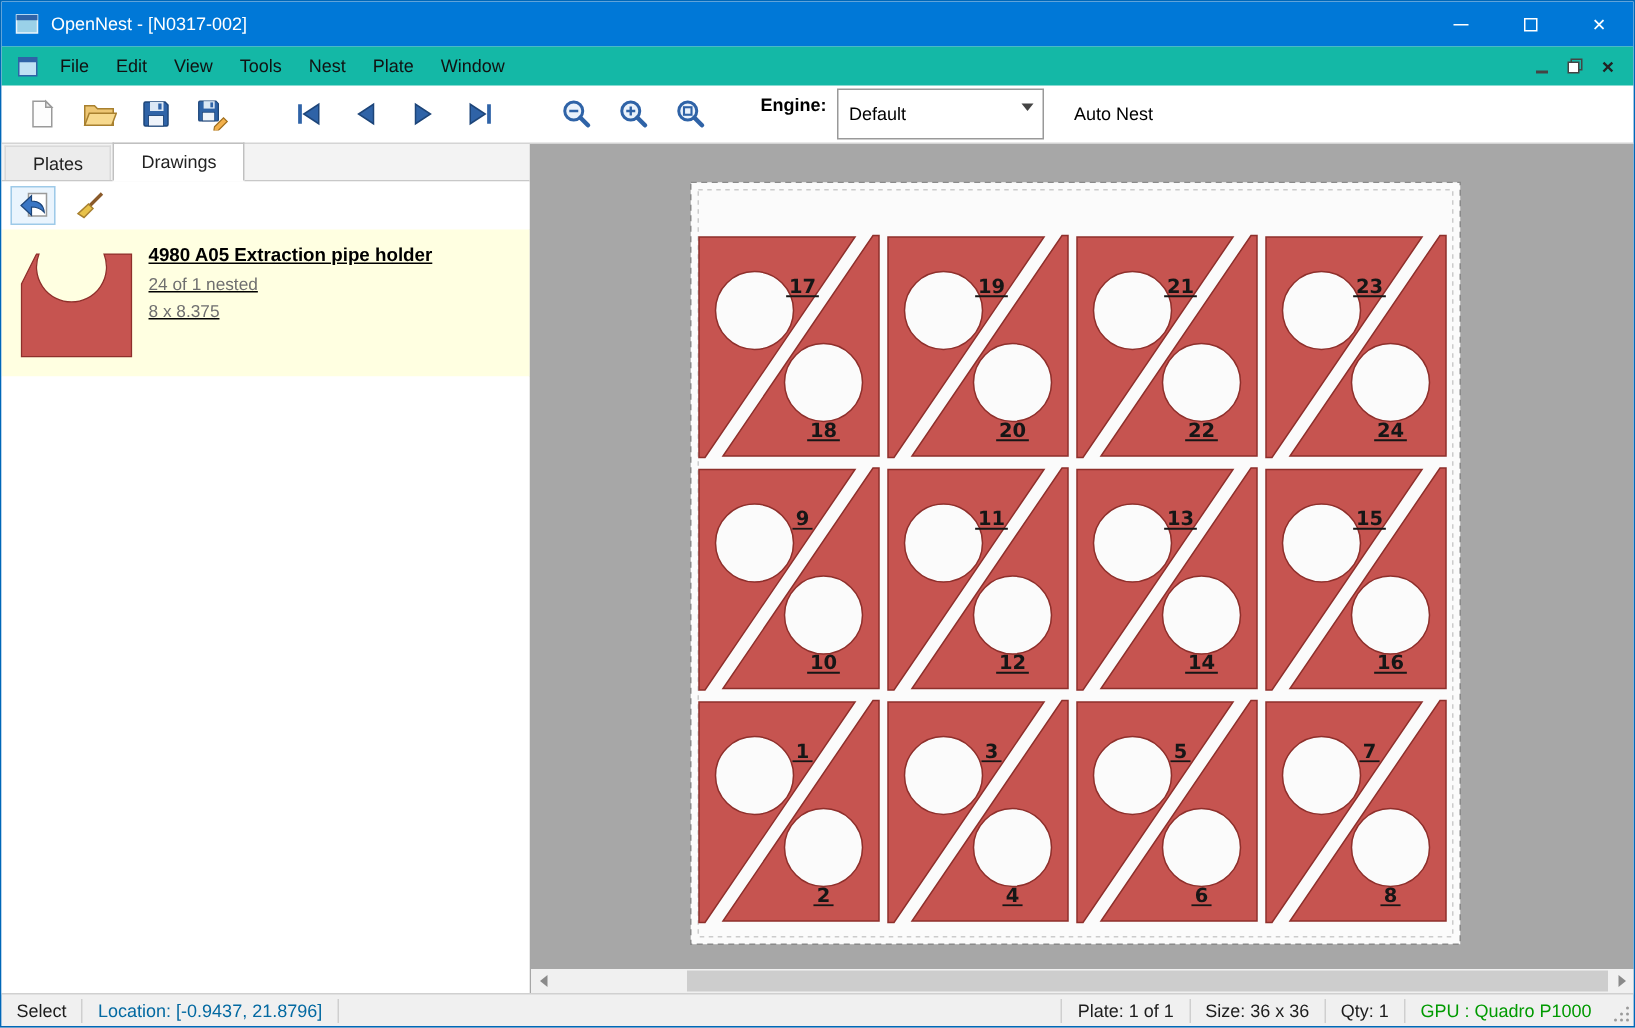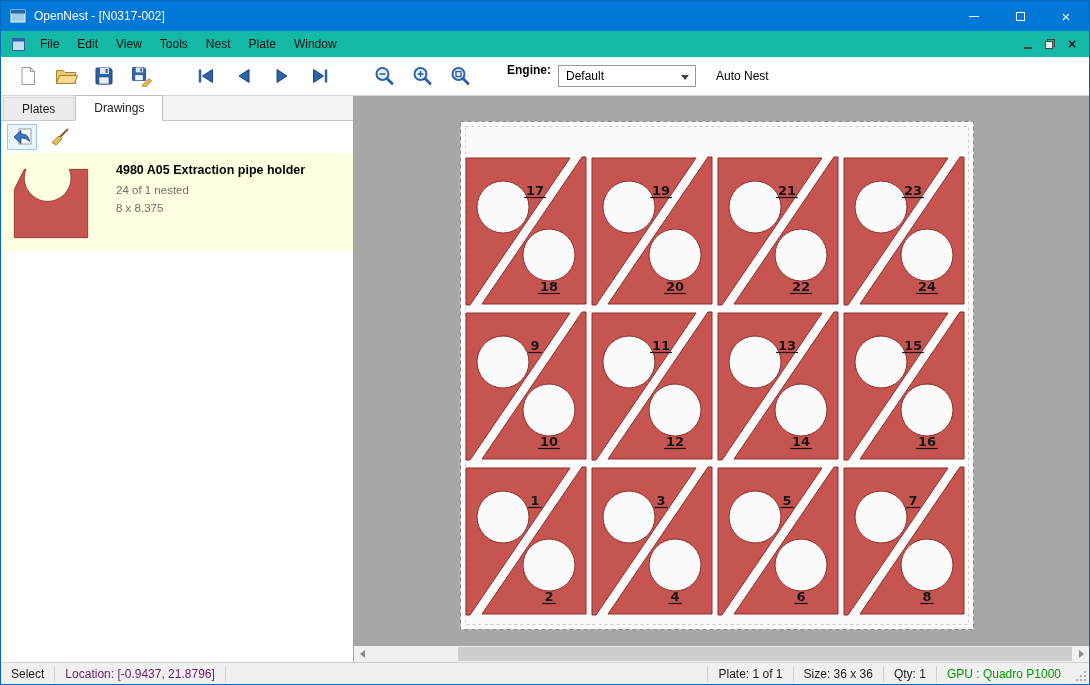--- a/index.html
+++ b/index.html
@@ -29,35 +29,35 @@
   .mdi-controls{position:absolute;right:6px;top:0;height:100%;display:flex;align-items:center;}
   .mdi-btn{width:22px;height:20px;display:flex;align-items:center;justify-content:center;color:#444;}
   .mdi-min-bar{display:block;width:8px;height:2px;background:#444;margin-top:8px;}
   .mdi-close{font-size:14px;font-weight:bold;color:#222;}
 
   
   .toolbar{height:39px;display:flex;align-items:center;border-bottom:1px solid #d4d4d4;padding-left:8px;background:#fff;flex:0 0 39px;}
   .tb-btn{width:38px;height:32px;display:flex;align-items:center;justify-content:center;}
   .tb-gap{width:26px;}
   .engine-label{font-size:12px;font-weight:bold;margin:0 7px 12px 28px;}
-  .combo{width:138px;height:22px;border:1px solid #999;background:#fff;display:flex;align-items:center;font-size:12px;padding-left:7px;position:relative;}
+  .combo{width:138px;height:34px;border:1px solid #999;background:#fff;display:flex;align-items:center;font-size:12px;padding-left:7px;position:relative;}
   .combo-arrow{position:absolute;right:6px;top:9px;width:0;height:0;border-left:4px solid transparent;border-right:4px solid transparent;border-top:5px solid #444;}
   .auto-nest{font-size:12px;margin-left:20px;}
 
   
   .main{flex:1;display:flex;min-height:0;}
   .left-panel{width:353px;border-right:1px solid #a6a6a6;background:#fff;display:flex;flex-direction:column;}
   .tabstrip{height:25px;display:flex;align-items:flex-end;background:#f3f3f3;border-bottom:1px solid #c8c8c8;padding-left:2px;}
   .tab{font-size:12px;padding:4px 18px;border:1px solid #d9d9d9;border-bottom:none;background:#ececec;color:#222;margin-right:1px;}
   .tab.active{background:#fff;border-color:#c0c0c0;border-bottom:1px solid #fff;margin-bottom:-1px;padding:5px 18px;}
   .subtoolbar{height:32px;display:flex;align-items:center;gap:8px;padding:3px 6px;background:#fff;}
   .st-btn{width:30px;height:26px;display:flex;align-items:center;justify-content:center;background:#fff;border:1px solid transparent;}
   .st-btn.framed{border:1px solid #9ecae8;background:#eaf4fd;}
 
-  .drawing-item{background:var(--selection);display:flex;padding:8px 8px 10px 10px;gap:25px;min-height:92px;}
+  .drawing-item{background:var(--selection);display:flex;padding:8px 8px 10px 10px;gap:8px;min-height:92px;text-decoration:underline;}
   .thumb{flex:0 0 80px;display:flex;align-items:flex-start;justify-content:center;}
   .item-text{padding-top:2px;}
   .item-title{font-size:12.5px;font-weight:bold;color:#000;margin-bottom:5px;}
   .item-line{font-size:11.5px;color:#6f6f6f;line-height:1.55;}
   .panel-filler{flex:1;background:#fff;}
 
   .canvas{flex:1;background:#a7a7a7;position:relative;min-width:0;}
   #nest-svg{position:absolute;left:106px;top:25px;}
   .part{fill:var(--part-fill);stroke:var(--part-stroke);stroke-width:1;}
   .part-num{font-family:"DejaVu Sans",sans-serif;font-size:13px;font-weight:bold;fill:#161616;}
@@ -67,21 +67,21 @@
   .hs-btn{width:16px;height:16px;display:flex;align-items:center;justify-content:center;background:#f0f0f0;}
   .tri-left{width:0;height:0;border-top:4px solid transparent;border-bottom:4px solid transparent;border-right:5px solid #8a8a8a;}
   .tri-right{width:0;height:0;border-top:4px solid transparent;border-bottom:4px solid transparent;border-left:5px solid #8a8a8a;}
   .hs-track{flex:1;position:relative;}
   .hs-thumb{position:absolute;left:88px;right:1px;top:1px;bottom:1px;background:#cdcdcd;}
 
   
   .statusbar{height:22px;background:#f0f0f0;border-top:1px solid #d0d0d0;display:flex;align-items:center;font-size:12px;color:#1c1c1c;flex:0 0 22px;}
   .sb-item{padding:0 10px;white-space:nowrap;}
   .sb-sep{width:1px;height:16px;background:#cfcfcf;flex:0 0 1px;}
-  .sb-muted{color:#701a75;}
+  .sb-muted{color:#0369a1;}
   .sb-spacer{flex:1;}
   .sb-gpu{color:var(--gpu-color);}
   .grip{width:16px;height:16px;margin-left:2px;align-self:flex-end;}
 </style>
 </head>
 <body>
 
 <div class="window">
 
   <div class="titlebar">

